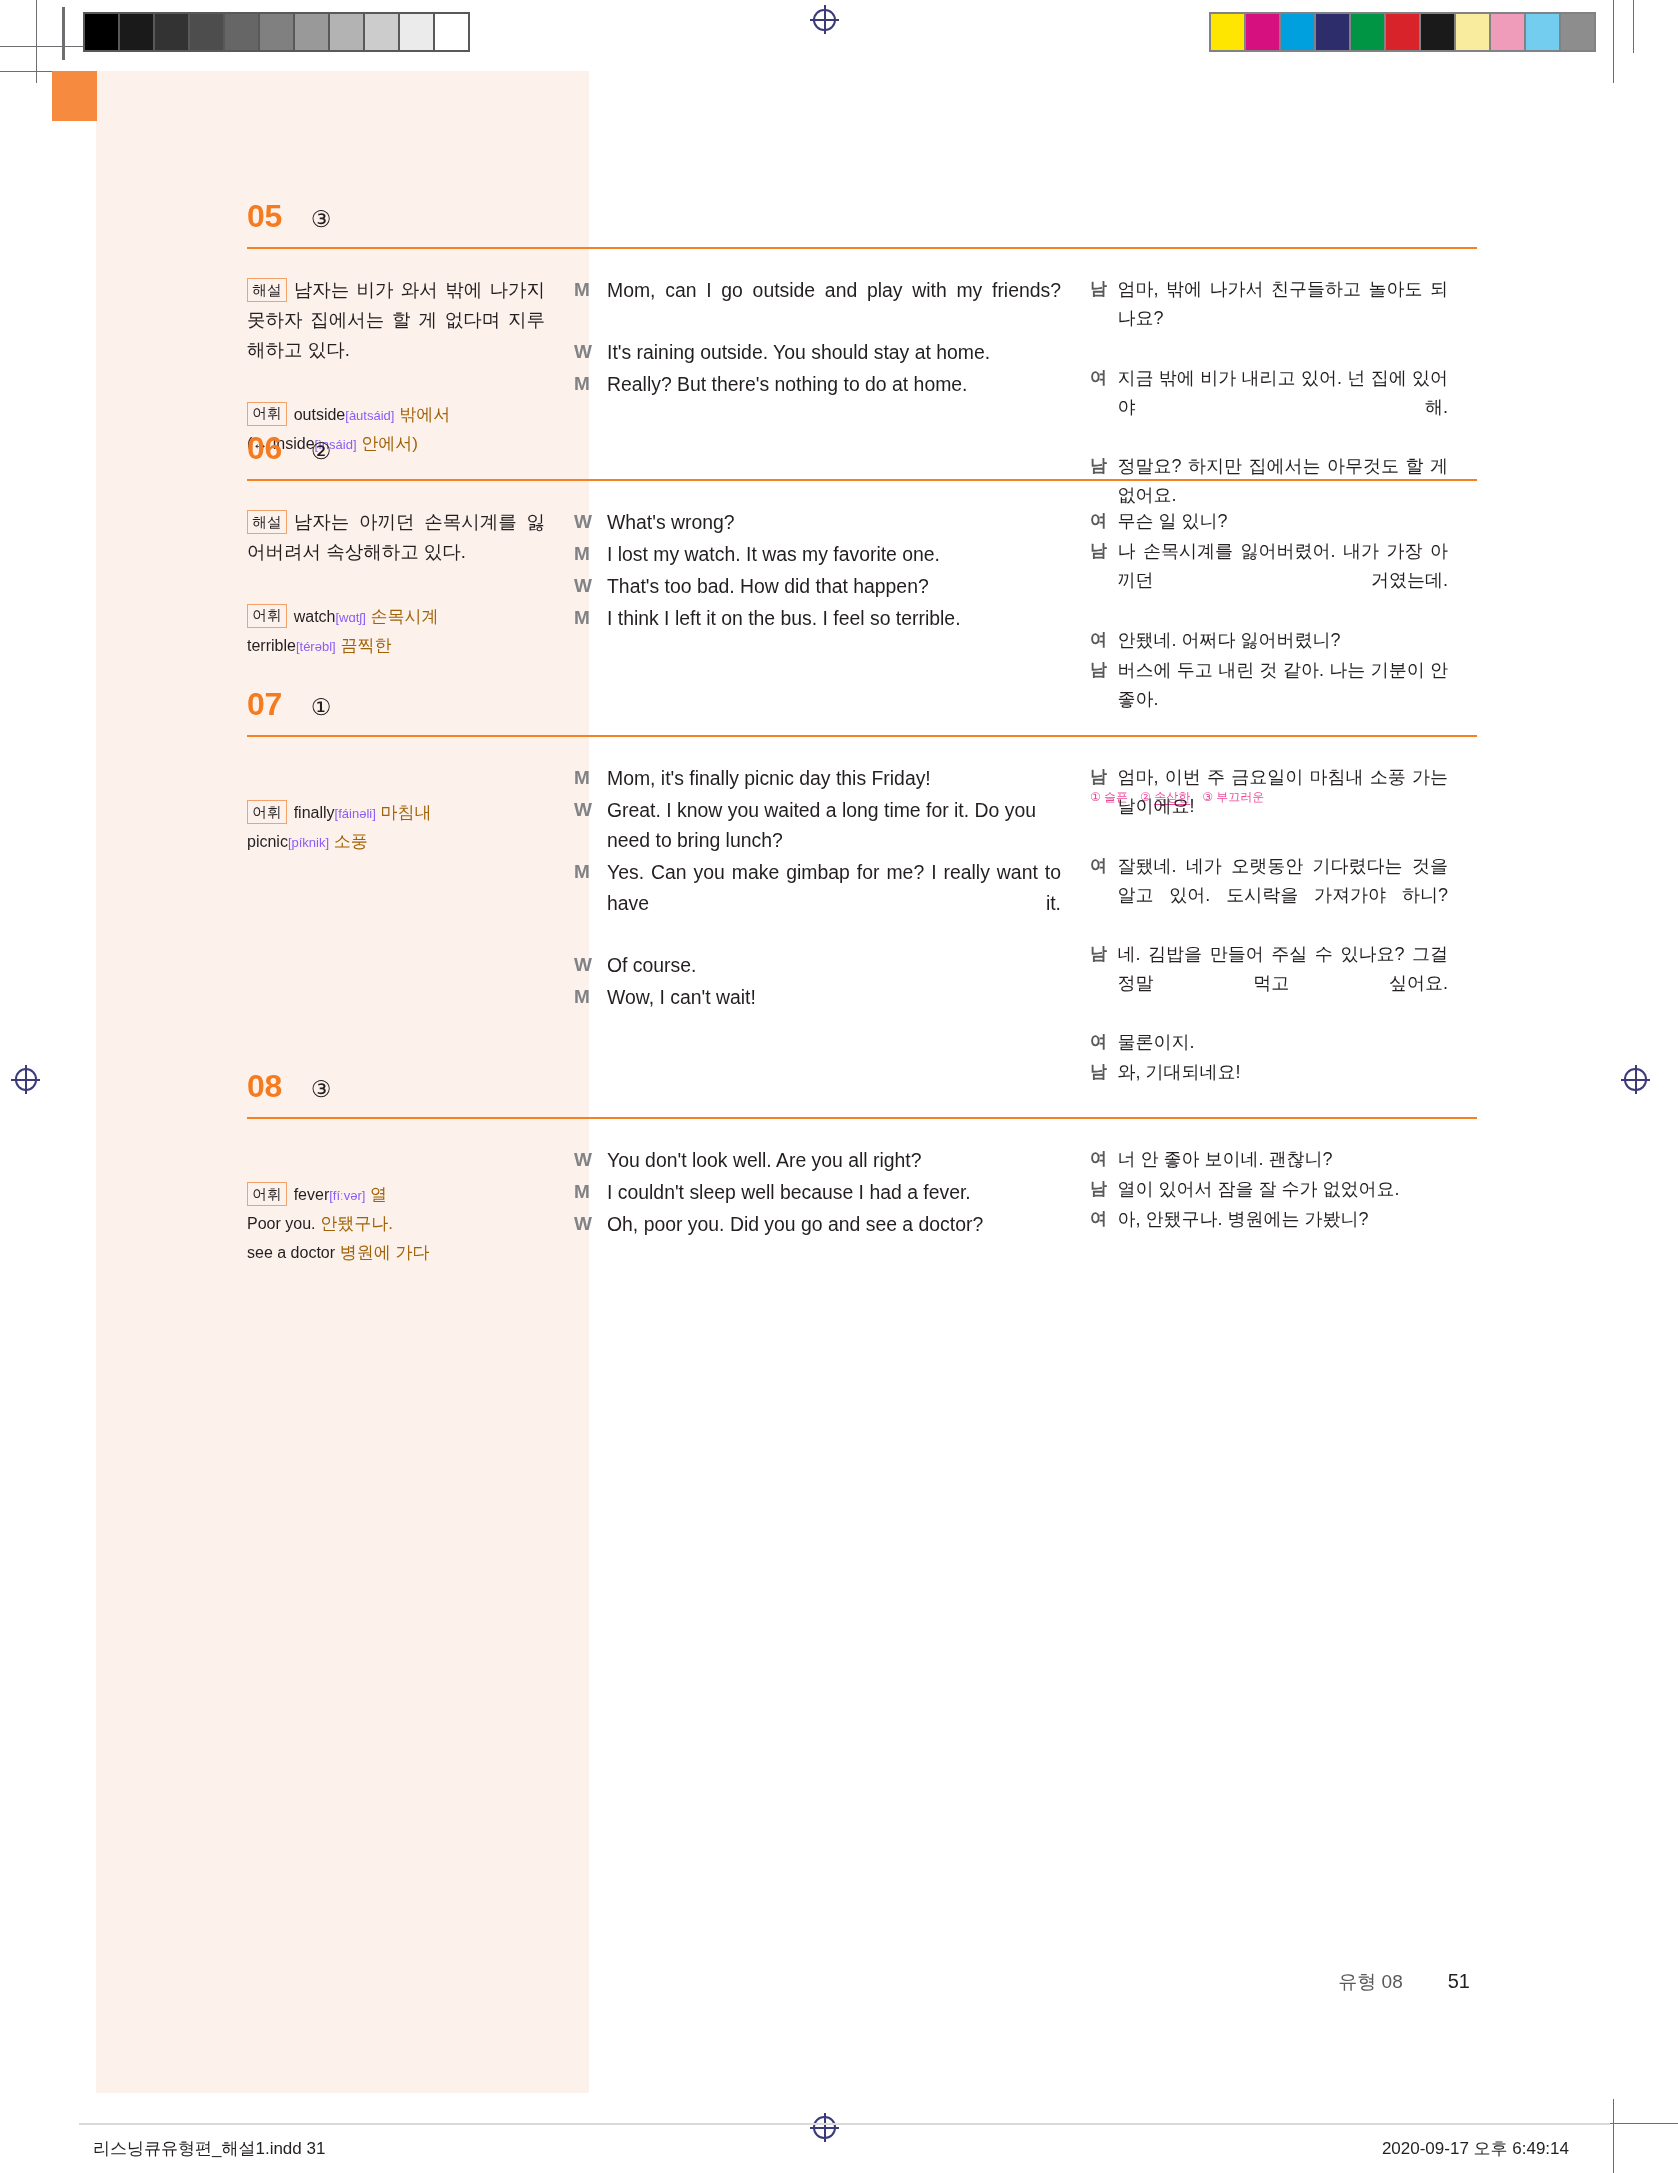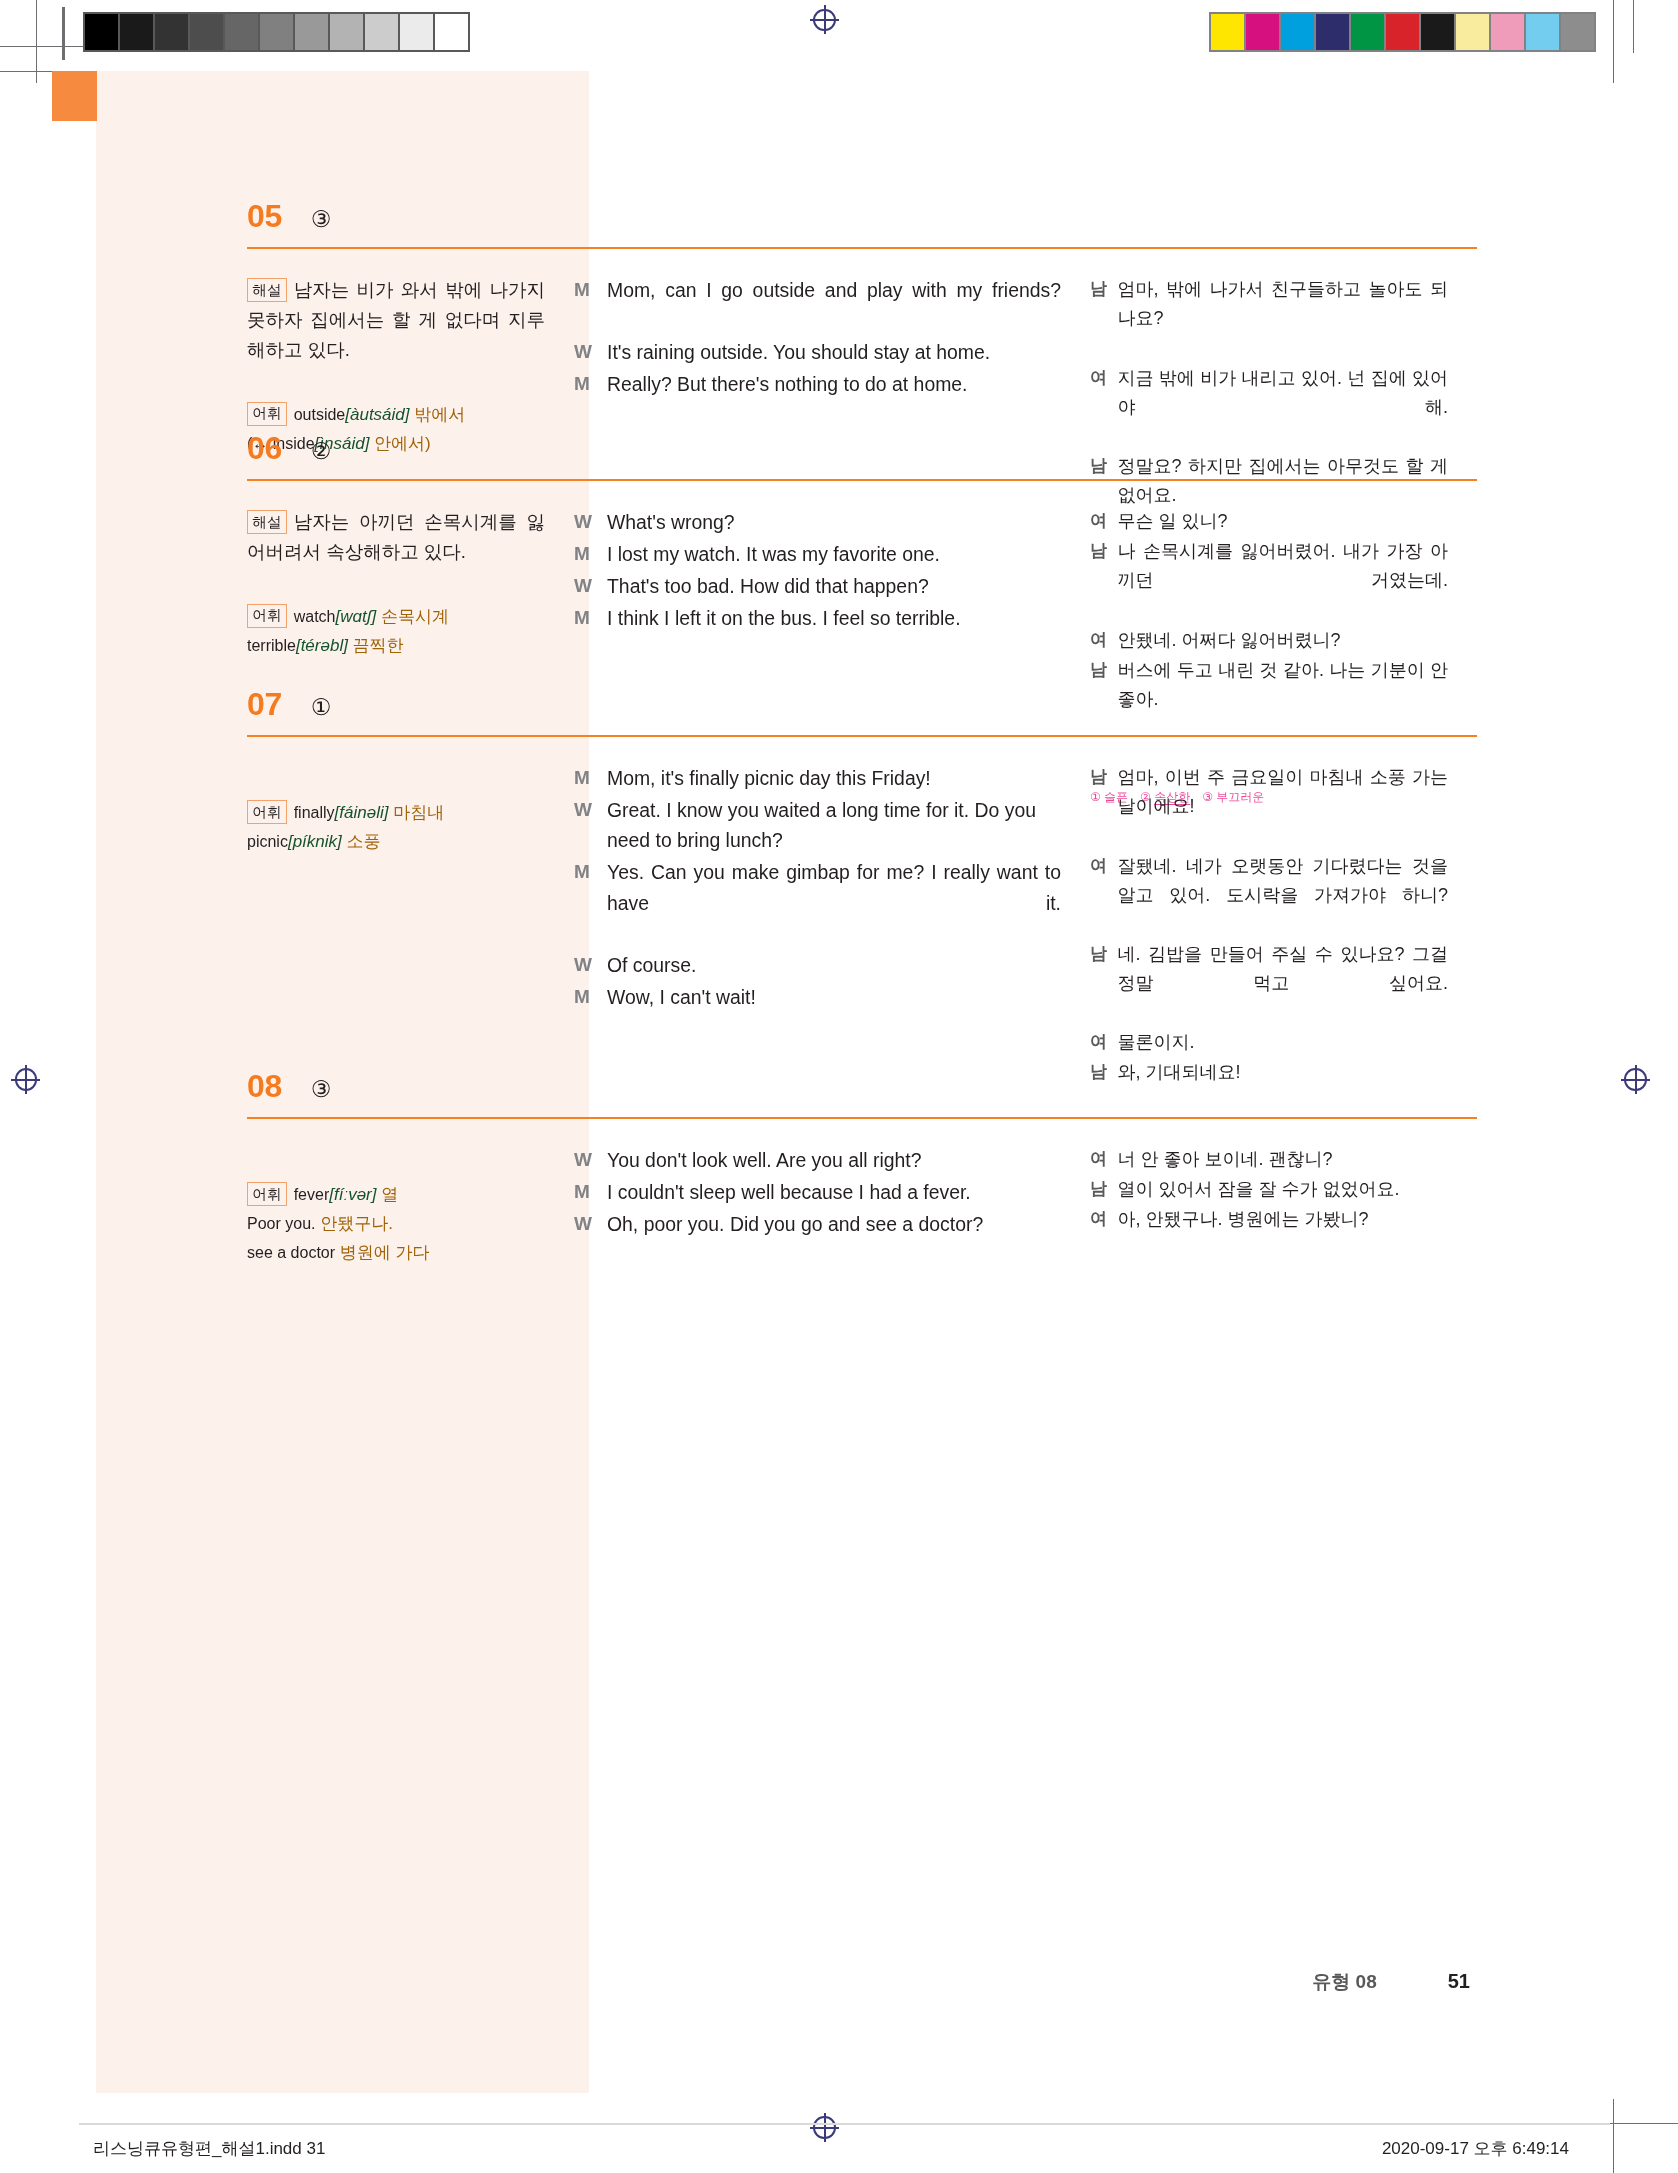--- a/index.html
+++ b/index.html
@@ -153,21 +153,21 @@
     margin: 0;
   }
   .voca-block {
     margin-top: 36px;
     font-size: 18px;
     line-height: 1.52;
     color: #231f20;
   }
   .voca-line { margin: 0 0 1.7px 0; }
   .voca-word { font-weight: 400; font-size: 16px; }
-  .voca-ipa { font-size: 17px; color: #14532d; font-style: italic; }
+  .voca-ipa { font-size: 13px; color: #8b5cf6; }
   .voca-kr { font-size: 17px; color: #a16207; }
 
   
   .line {
     display: flex;
     font-size: 19.4px;
     line-height: 1.56;
     margin-bottom: 1.7px;
   }
   .spk {
@@ -207,24 +207,23 @@
   .choices .ch { margin-right: 12px; white-space: nowrap; }
   .choices .ch u { text-underline-offset: 3.4px; }
 
   
   .footer {
     position: absolute;
     right: 209px;
     top: 1969px;
     display: flex;
     align-items: baseline;
-    gap: 71px;
+    gap: 45px;
     font-size: 19px;
     color: #58595b;
-    font-weight: bold;
   }
   .footer .pg { color: #231f20; font-size: 20px; }
 
   .slug {
     position: absolute;
     left: 0;
     top: 2125px;
     width: 1679px;
     height: 48px;
     font-size: 17px;

